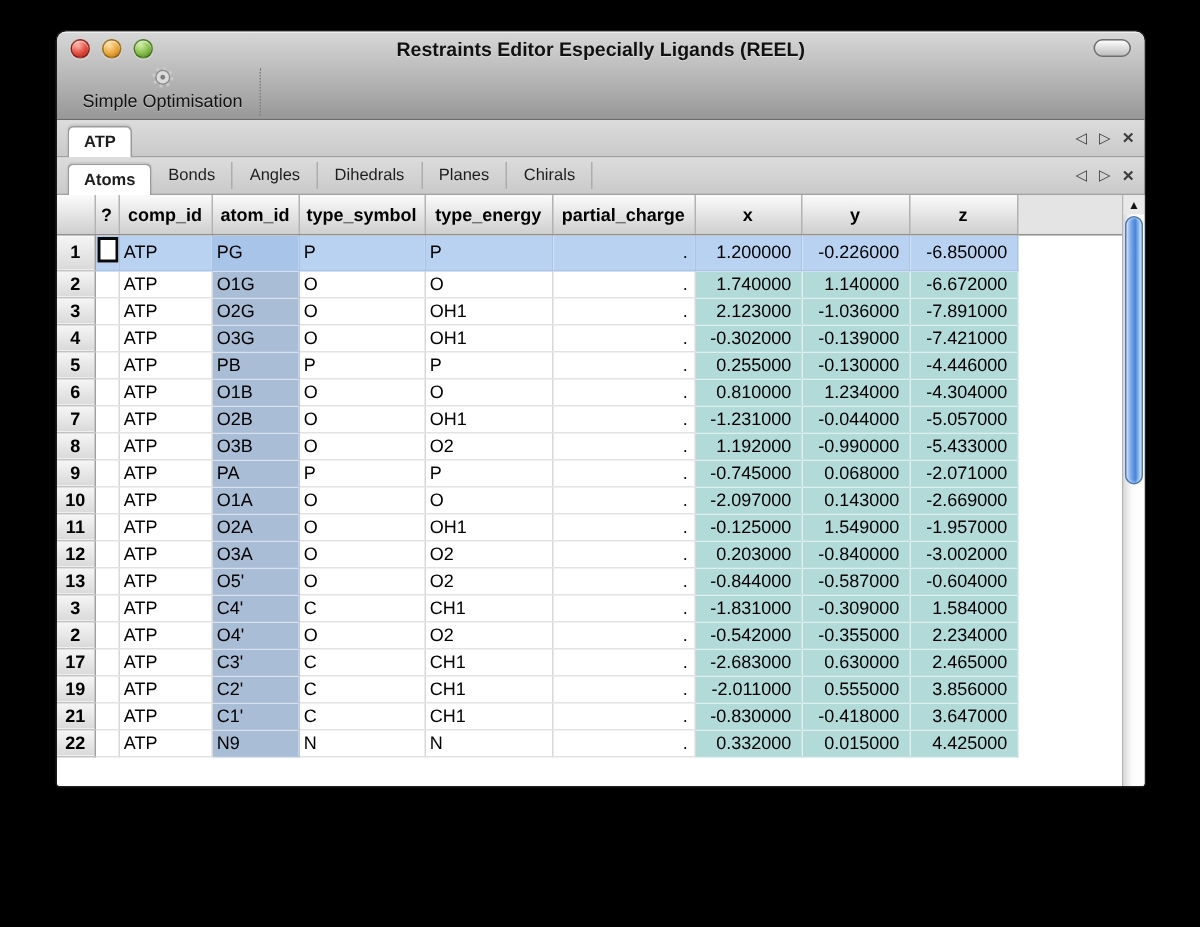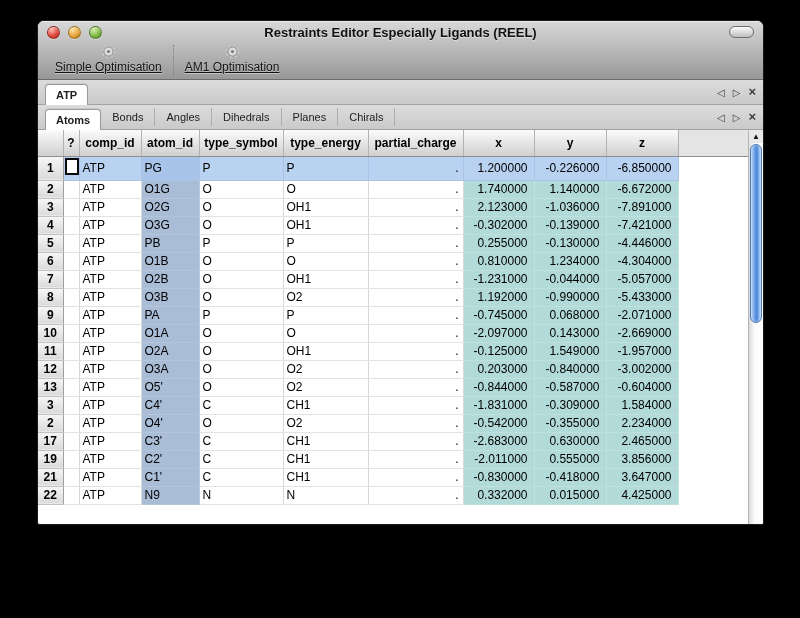--- a/index.html
+++ b/index.html
@@ -10,21 +10,21 @@
   .titlebar{height:22px;position:relative;}
   .lights{position:absolute;left:9px;top:5px;display:flex;gap:8px;}
   .light{width:13px;height:13px;border-radius:50%;box-shadow:inset 0 1px 1px rgba(255,255,255,.6),0 1px 1px rgba(255,255,255,.35);}
   .light.red{background:radial-gradient(circle at 35% 28%,#ffb9ae,#e0483b 55%,#9c2b20);border:1px solid rgba(90,10,5,.55);box-sizing:border-box;}
   .light.yellow{background:radial-gradient(circle at 35% 28%,#ffe2a8,#e7a439 55%,#a86f14);border:1px solid rgba(110,70,0,.55);box-sizing:border-box;}
   .light.green{background:radial-gradient(circle at 35% 28%,#d2f0a8,#82ba48 55%,#4d7d20);border:1px solid rgba(40,80,5,.55);box-sizing:border-box;}
   .title{position:absolute;left:0;right:0;top:4px;text-align:center;font-size:13px;font-weight:bold;color:#111;text-shadow:0 1px 0 rgba(255,255,255,.45);}
   .pill{position:absolute;right:9px;top:5px;width:25px;height:12px;border-radius:7px;border:1px solid #6e6e6e;background:linear-gradient(#fdfdfd,#bdbdbd);box-sizing:border-box;}
   .toolbar{height:36px;display:flex;align-items:stretch;padding-left:6px;}
   .tbitem{display:flex;flex-direction:column;align-items:center;justify-content:flex-start;padding:1px 11px 0;cursor:default;}
-  .tbitem .glabel{font-size:12px;color:#111;text-shadow:0 1px 0 rgba(255,255,255,.4);margin-top:1px;white-space:nowrap;text-decoration:underline;}
+  .tbitem .glabel{font-size:12px;color:#111;text-shadow:0 1px 0 rgba(255,255,255,.4);margin-top:1px;white-space:nowrap;}
   .tbsep{border-left:1px dotted #7e7e7e;margin:2px 0;}
   .gear{display:block;}
   
   .tabstrip{height:25px;background:linear-gradient(#dcdcdc,#cacaca);border-bottom:1px solid #a2a2a2;position:relative;display:flex;align-items:flex-end;box-sizing:border-box;}
   .tab{font-size:11px;color:#1d1d1d;padding:4px 10px 3px;position:relative;white-space:nowrap;}
   .tab.active{background:#fff;border:1px solid #9a9a9a;border-bottom:none;border-radius:4px 4px 0 0;font-weight:bold;margin-left:7px;margin-bottom:-1px;padding-bottom:4px;box-shadow:0 -1px 1px rgba(0,0,0,.08);}
   .tab.plain{border-right:1px solid #adadad;margin:0;align-self:center;padding:3px 11px;}
   .tab.plain:last-of-type{border-right:1px solid #adadad;}
   .tabctrl{position:absolute;right:7px;top:0;bottom:0;display:flex;align-items:center;gap:8px;font-size:10px;color:#3c3c3c;}
   .tabctrl .x{font-size:13px;font-weight:bold;line-height:10px;}
@@ -76,28 +76,20 @@
     <div class="toolbar">
       <div class="tbitem">
         <svg class="gear" width="15" height="15" viewBox="0 0 16 16">
           <circle cx="8" cy="8" r="6.2" fill="none" stroke="#c8c8c8" stroke-width="2.6" stroke-dasharray="2.1 2.8"></circle>
           <circle cx="8" cy="8" r="4.9" fill="#dcdcdc" stroke="#8a8a8a" stroke-width="1"></circle>
           <circle cx="8" cy="8" r="1.7" fill="#7d7d7d"></circle>
         </svg>
         <span class="glabel">Simple Optimisation</span>
       </div>
       <div class="tbsep"></div>
-      <div class="tbitem">
-        <svg class="gear" width="15" height="15" viewBox="0 0 16 16">
-          <circle cx="8" cy="8" r="6.2" fill="none" stroke="#c8c8c8" stroke-width="2.6" stroke-dasharray="2.1 2.8"></circle>
-          <circle cx="8" cy="8" r="4.9" fill="#dcdcdc" stroke="#8a8a8a" stroke-width="1"></circle>
-          <circle cx="8" cy="8" r="1.7" fill="#7d7d7d"></circle>
-        </svg>
-        <span class="glabel">AM1 Optimisation</span>
-      </div>
     </div>
   </div>
 
   <div class="tabstrip">
     <div class="tab active">ATP</div>
     <div class="tabctrl">
       <span>◁</span>
       <span>▷</span>
       <span class="x">×</span>
     </div>

